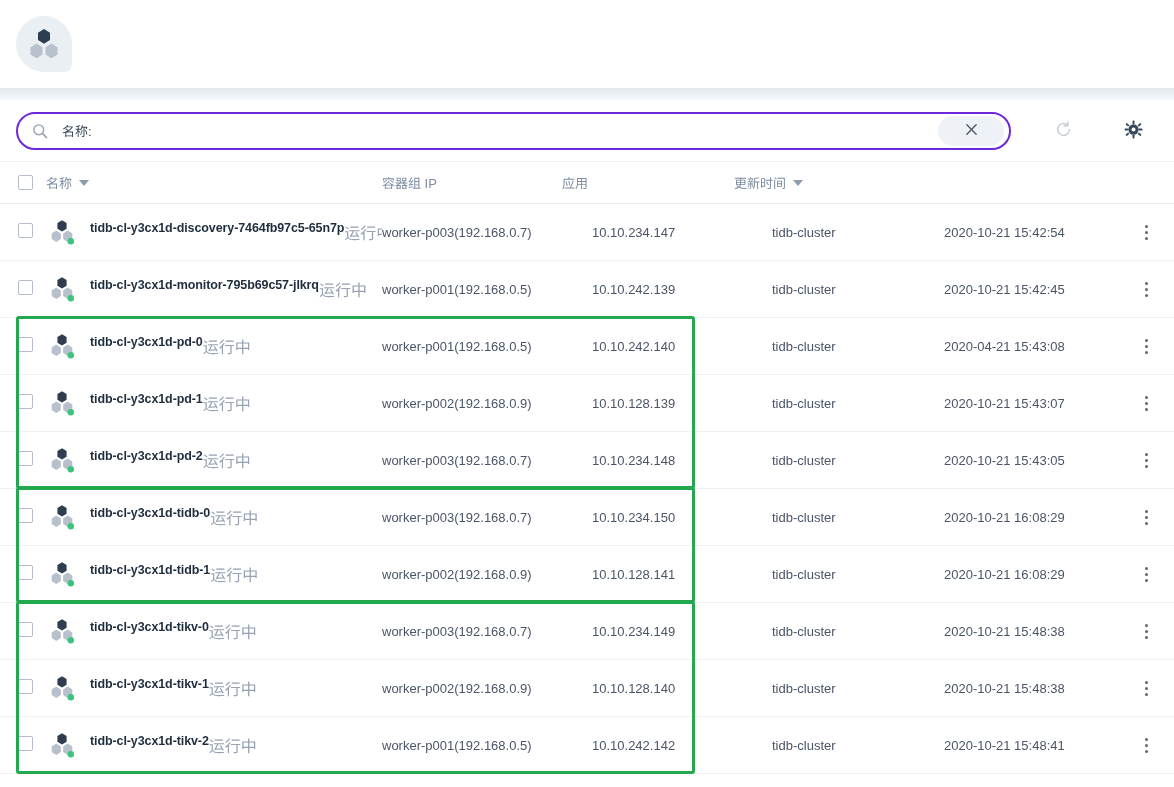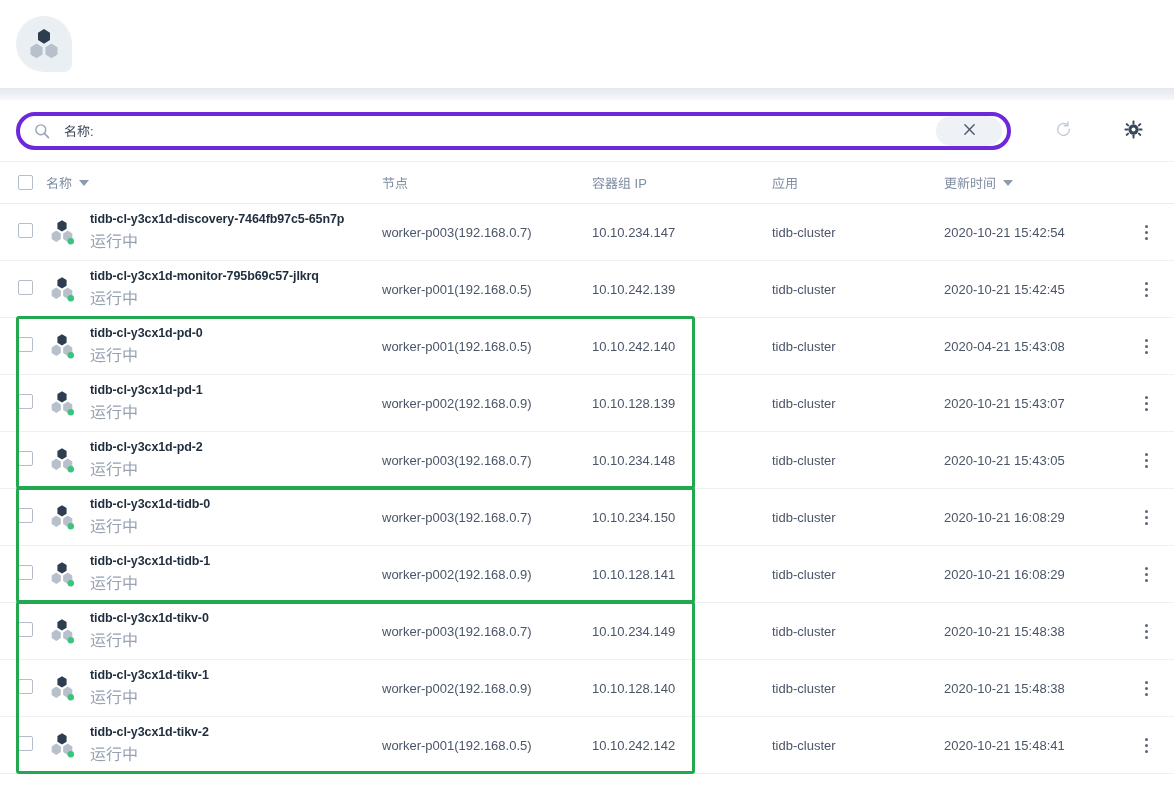--- a/index.html
+++ b/index.html
@@ -56,21 +56,21 @@
     height: 62px;
     background: #ffffff;
     display: flex;
     align-items: center;
     padding: 0 16px;
     border-bottom: 1px solid #eceff3;
   }
   .search-box {
     flex: 0 0 995px;
     height: 38px;
-    border: 4px solid #6d28d9;
+    border: 2px solid #6d28d9;
     border-radius: 19px;
     display: flex;
     align-items: center;
     padding: 0 5px 0 14px;
     background: #fff;
   }
   .search-icon { flex: 0 0 18px; display: flex; align-items: center; margin-right: 10px; }
   .search-input {
     flex: 1 1 auto;
     border: none; outline: none;
@@ -158,21 +158,21 @@
     overflow: hidden;
   }
 
   .name-cell { display: flex; align-items: center; }
   .pod-icon {
     flex: 0 0 32px; height: 34px;
     position: relative;
     margin-right: 12px;
     display: flex; align-items: center; justify-content: center;
   }
-  .name-texts { display: flex; flex-direction: column; line-height: 1.35; }
+  .name-texts { display: flex; flex-direction: row; line-height: 1.35; }
   .pod-name {
     font-size: 12.5px;
     font-weight: bold;
     color: #1f2d3d;
     letter-spacing: -0.1px;
   }
   .pod-status {
     font-size: 16px;
     color: #97a2b2;
     margin-top: 3px;
@@ -265,23 +265,20 @@
 <div class="table">
 
   <div class="thead">
     <div class="th c-check">
       <span class="checkbox"></span>
     </div>
     <div class="th c-name">
       <span>名称</span>
       <span class="sort-caret"></span>
     </div>
-    <div class="th c-node">
-      <span>节点</span>
-    </div>
     <div class="th c-ip">
       <span>容器组 IP</span>
     </div>
     <div class="th c-app">
       <span>应用</span>
     </div>
     <div class="th c-time">
       <span>更新时间</span>
       <span class="sort-caret"></span>
     </div>

